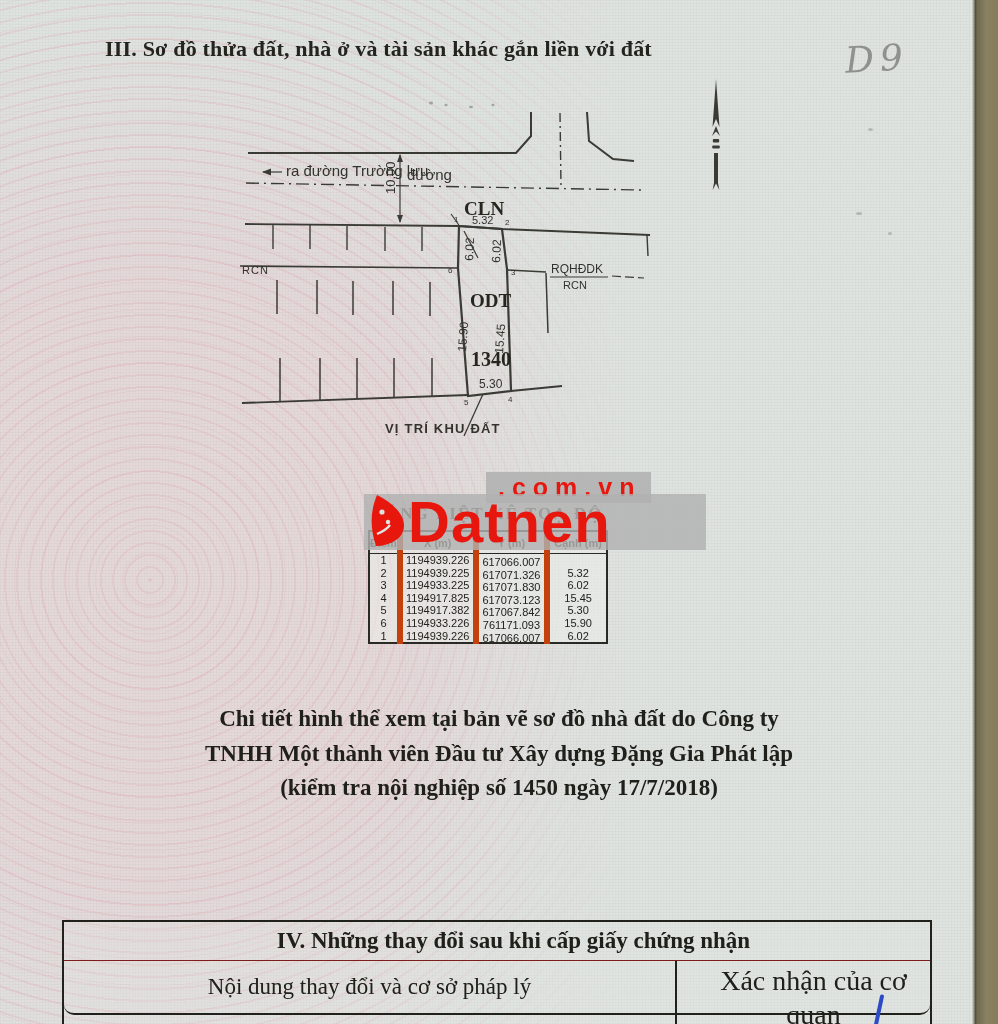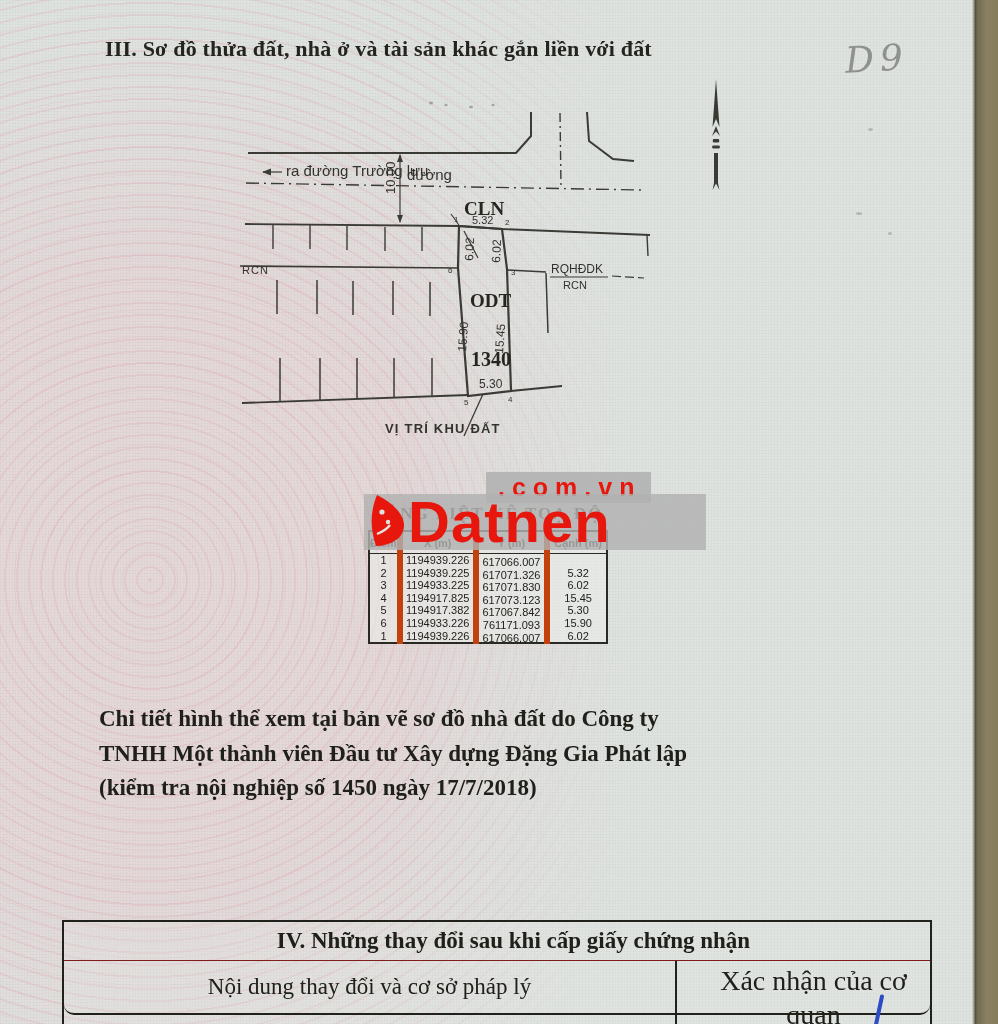--- a/index.html
+++ b/index.html
@@ -37,21 +37,21 @@
     font-weight:bold;font-size:17px;letter-spacing:2px;color:#43433c;}
   .ctable{position:absolute;left:368px;top:530px;width:240px;z-index:2;border-collapse:collapse;
     font-family:"Liberation Sans",sans-serif;color:#22221c;background:rgba(235,238,235,.55);}
   .ctable,.ctable th,.ctable td{border:0;}
   .ctable{border:2px solid #2a2a24;}
   .ctable th{border-bottom:1.5px solid #2a2a24;font-size:11px;font-weight:bold;padding:5px 0 4px;}
   .ctable th+th,.ctable td+td{border-left:6px solid #c2410c;}
   .ctable td{font-size:11px;text-align:center;padding:0;height:12.6px;line-height:12.6px;}
   .col-diem{width:29px;}.col-x{width:76px;}.col-y{width:72px;}.col-c{width:61px;}
   .ycell{position:relative;top:2px;}
-  .note{position:absolute;left:99px;top:702px;width:800px;text-align:left;font-weight:bold;
+  .note{position:absolute;left:99px;top:702px;width:800px;text-align:center;font-weight:bold;
     font-size:23px;color:#20201a;line-height:1.5;}
   .s4{position:absolute;left:62px;top:920px;width:866px;height:104px;border:2px solid #21211b;border-bottom:none;
     color:#20201a;background:rgba(226,230,227,.25);}
   .s4-header{height:38px;border-bottom:1px solid #7f1d1d;display:flex;align-items:center;justify-content:center;
     font-weight:bold;font-size:23px;padding-left:33px;}
   .s4-body{display:flex;height:52px;border-bottom:2px solid #21211b;border-radius:10px;}
   .s4-left{width:611px;border-right:2px solid #21211b;display:flex;align-items:center;justify-content:center;
     font-size:23px;}
   .s4-right{flex:1;text-align:center;font-size:28px;line-height:1.22;padding-top:3px;padding-left:20px;}
   .s4-footer{display:flex;height:12px;}

